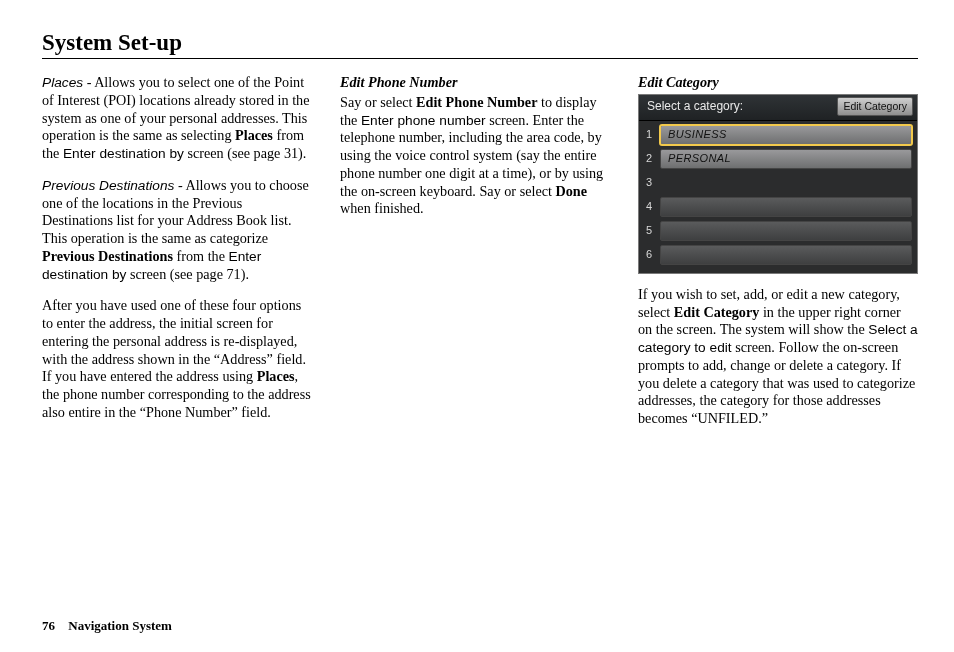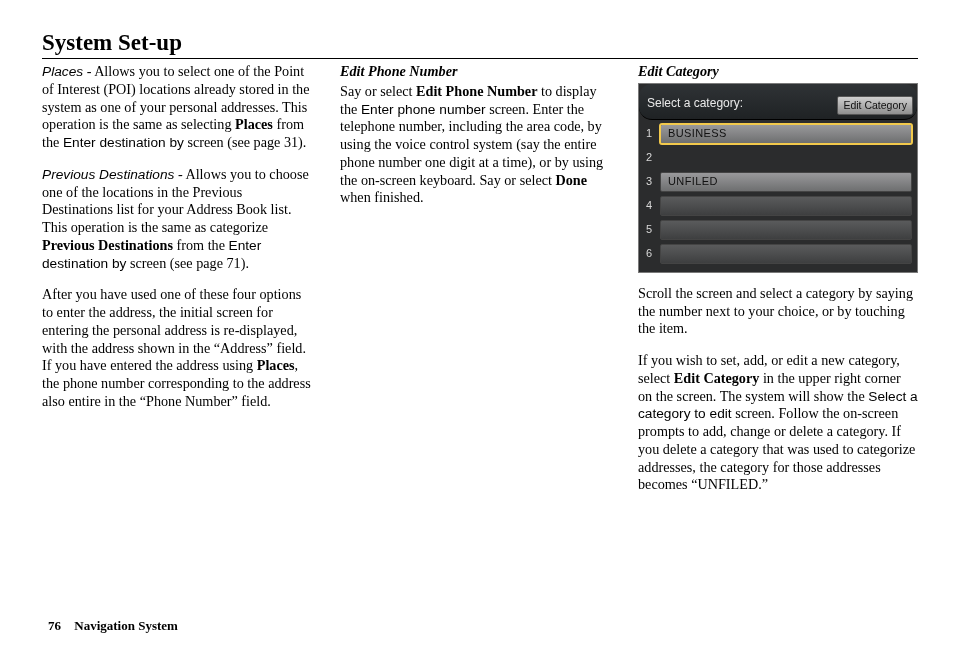--- a/index.html
+++ b/index.html
@@ -10,61 +10,60 @@
     font-family: "Times New Roman", Times, serif;
     color: #000;
     position: relative;
     padding: 30px 36px 20px 42px;
   }
   .page-title {
     font-size: 23px;
     font-weight: bold;
     border-bottom: 1px solid #000;
     padding-bottom: 2px;
-    margin-bottom: 4px;
+    margin-bottom: 15px;
   }
   .columns {
     display: flex;
     gap: 26px;
   }
   .col { width: 280px; font-size: 14.2px; line-height: 1.25; }
   .col p { margin-bottom: 14px; }
   .ital { font-style: italic; }
   .bold { font-weight: bold; }
   .sans { font-family: Arial, Helvetica, sans-serif; font-size: 13.7px; }
   .section-head {
     font-weight: bold;
     font-style: italic;
     margin-bottom: 2px;
     font-size: 14.2px;
   }
   .footer {
     position: absolute;
     bottom: 18px;
-    left: 48px;
+    left: 42px;
     font-size: 13px;
   }
   .footer .pg { font-weight: bold; }
   .footer .lbl { font-weight: bold; margin-left: 10px; }
   
   .screen {
     width: 280px;
     border: 1px solid #7a7a7a;
     background: #2b2c2d;
     margin-bottom: 12px;
     font-family: Arial, Helvetica, sans-serif;
   }
   .screen-header {
     display: flex;
-    align-items: flex-start;
+    align-items: center;
     justify-content: space-between;
     background: linear-gradient(#2f3336, #1f2224);
-    padding: 12px 4px 4px 8px;
+    padding: 2px 4px 4px 8px;
     border-bottom: 1px solid #000;
-    border-radius: 13px;
   }
   .screen-header-text { color: #e9e9e9; font-size: 12px; }
   .edit-btn {
     background: linear-gradient(#cfcfcf, #8f8f8f);
     border: 1px solid #555;
     color: #111;
     font-size: 10.5px;
     padding: 2px 5px;
     border-radius: 2px;
   }
@@ -87,20 +86,21 @@
     height: 20px;
     background: linear-gradient(#99999b, #6e6f70);
     border: 1px solid #444;
     border-radius: 2px;
     color: #111;
     font-size: 11px;
     letter-spacing: 0.4px;
     display: flex;
     align-items: center;
     padding-left: 7px;
+    font-style: italic;
   }
   .row-cell.selected { outline: 2px solid #f2c94c; outline-offset: -1px; }
   .row-cell.empty { background: linear-gradient(#5a5b5c, #3e3f40); }
 </style>
 </head>
 <body>
 
 <h1 class="page-title">System Set-up</h1>
 
 <div class="columns">
@@ -132,41 +132,40 @@
         <span class="screen-header-text">Select a category:</span>
         <span class="edit-btn">Edit Category</span>
       </div>
       <div class="screen-rows">
         <div class="screen-row">
           <span class="row-num">1</span>
           <span class="row-cell selected">BUSINESS</span>
         </div>
         <div class="screen-row">
           <span class="row-num">2</span>
+          <span class="row-cell">PERSONAL</span>
         </div>
         <div class="screen-row">
           <span class="row-num">3</span>
-          <span class="row-cell">UNFILED</span>
         </div>
         <div class="screen-row">
           <span class="row-num">4</span>
           <span class="row-cell empty"></span>
         </div>
         <div class="screen-row">
           <span class="row-num">5</span>
           <span class="row-cell empty"></span>
         </div>
         <div class="screen-row">
           <span class="row-num">6</span>
           <span class="row-cell empty"></span>
         </div>
       </div>
     </div>
 
-    <p>Scroll the screen and select a category by saying the number next to your choice, or by touching the item.</p>
     <p>
       <span>If you wish to set, add, or edit a new category, select </span><span class="bold">Edit Category</span><span> in the upper right corner on the screen. The system will show the </span><span class="sans">Select a category to edit</span><span> screen. Follow the on-screen prompts to add, change or delete a category. If you delete a category that was used to categorize addresses, the category for those addresses becomes “UNFILED.”</span>
     </p>
   </div>
 
 </div>
 
 <div class="footer">
   <span class="pg">76</span>
   <span class="lbl">Navigation System</span>

